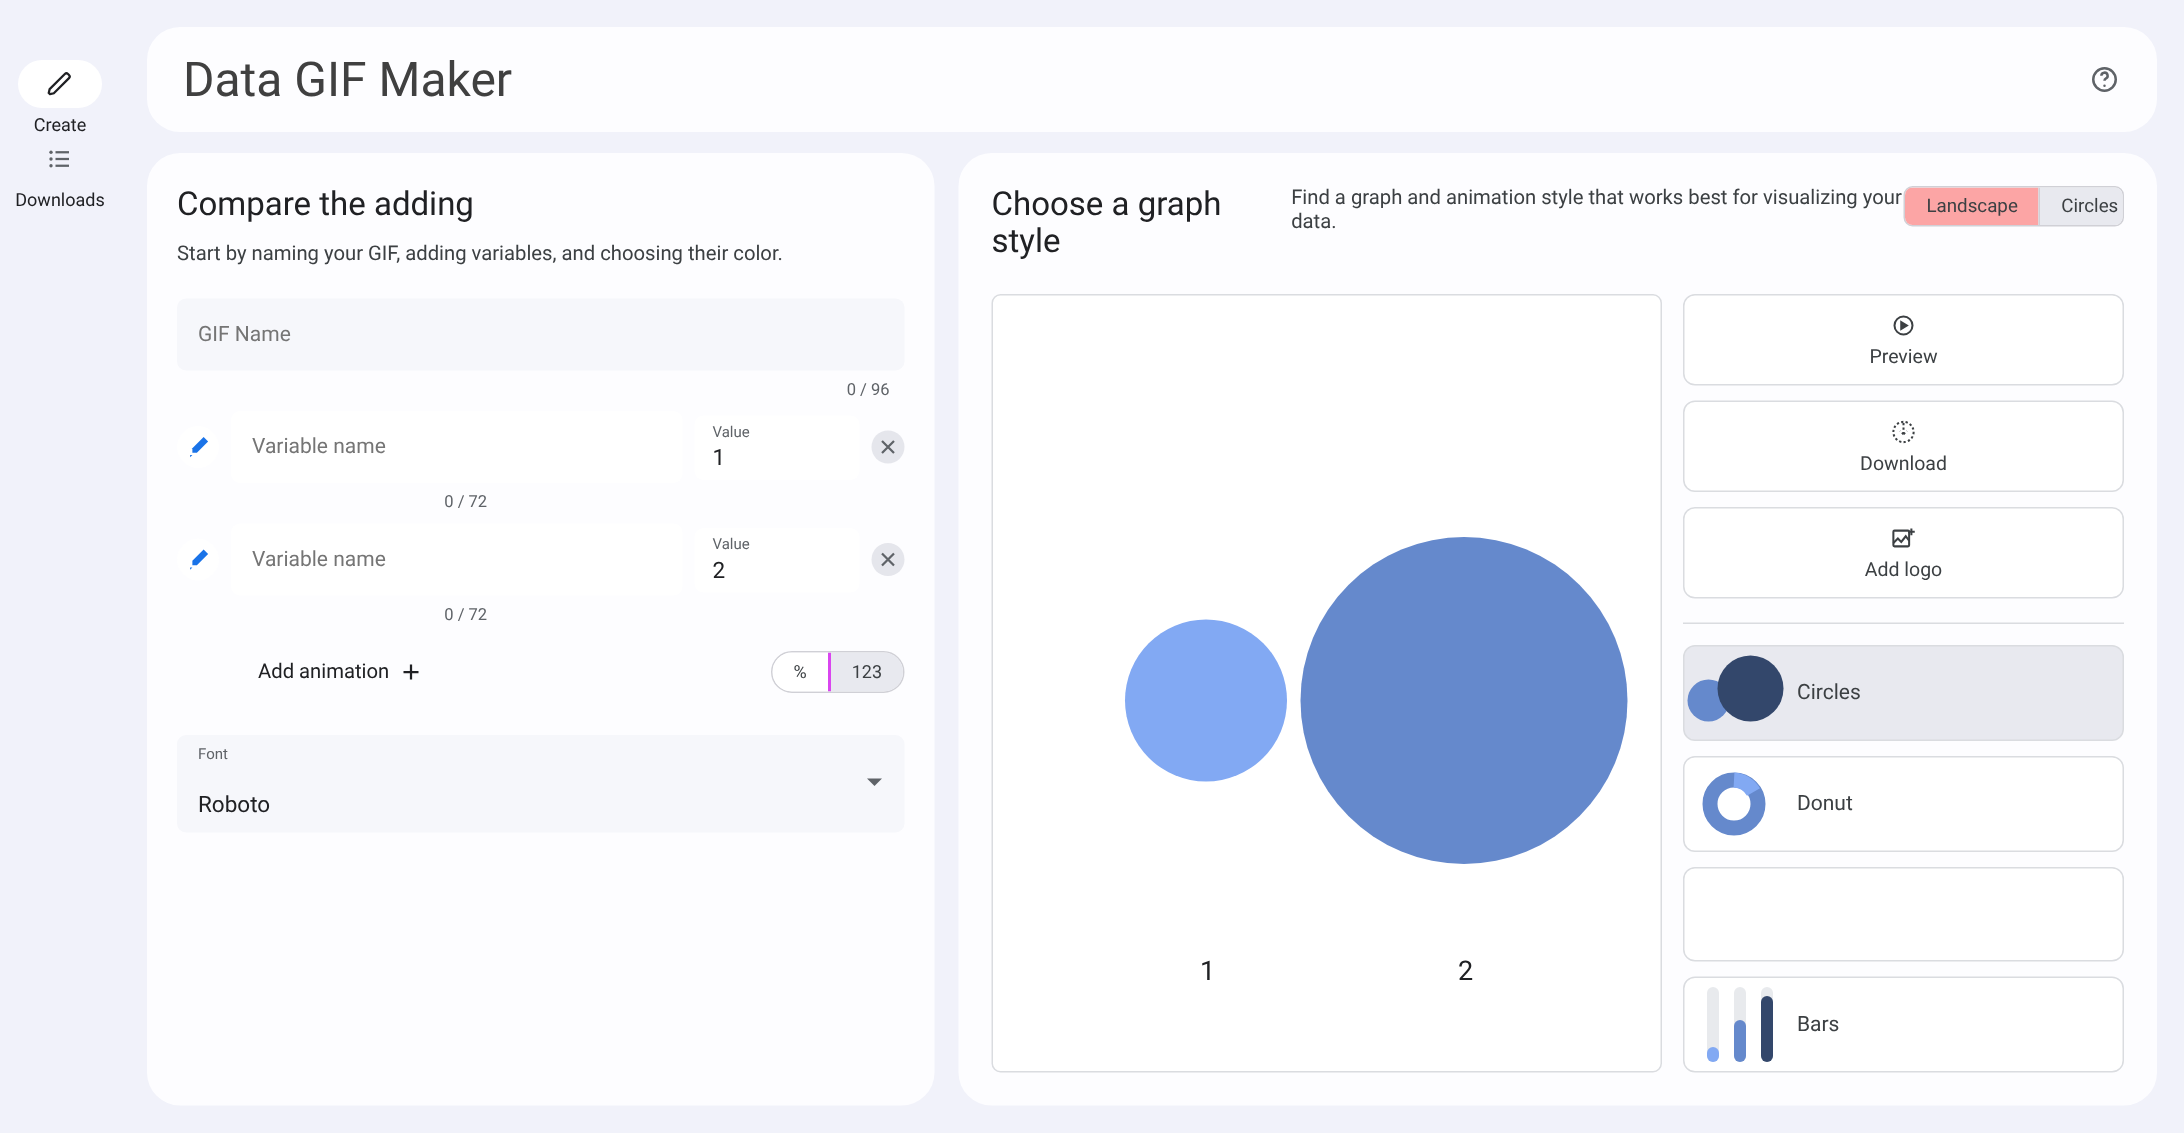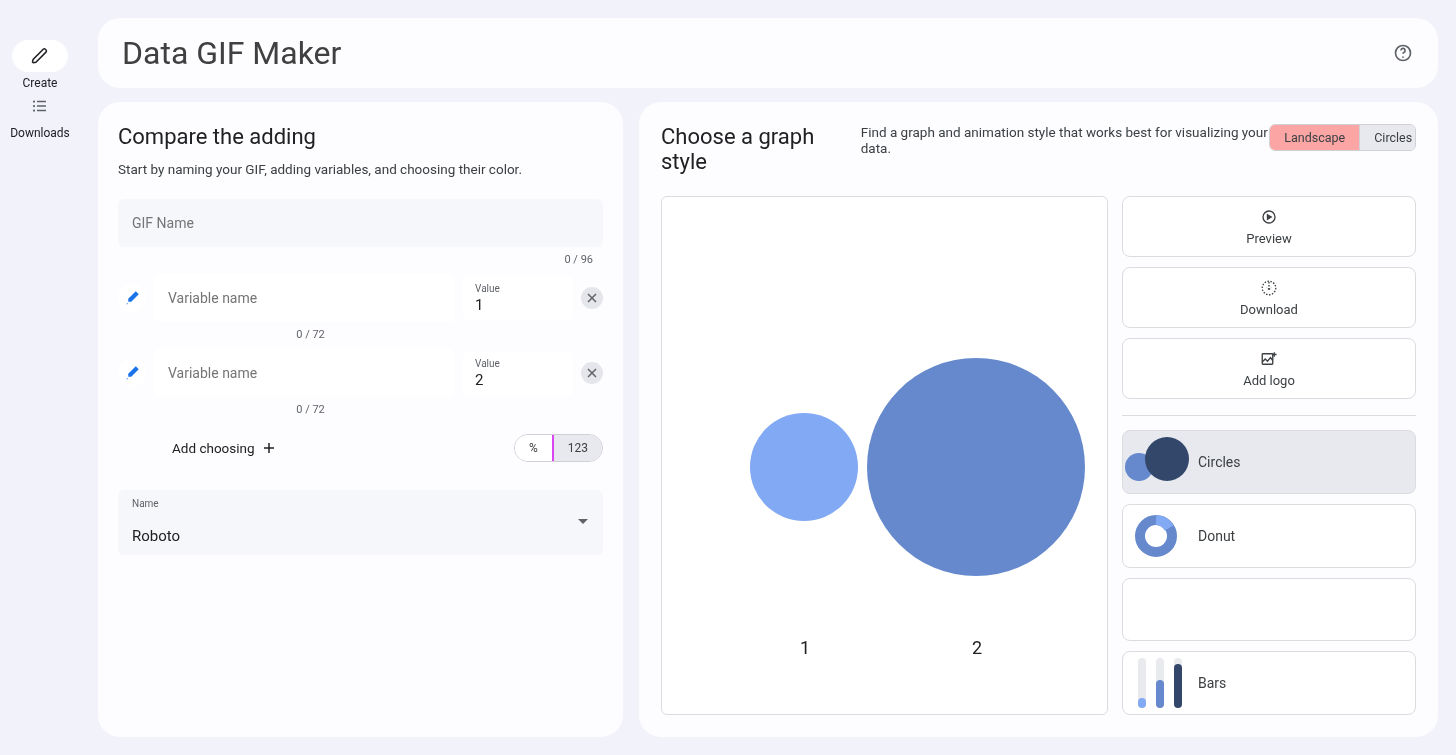--- a/index.html
+++ b/index.html
@@ -182,34 +182,34 @@
             <svg width="10" height="10" viewBox="0 0 10 10" stroke="#5f6368" stroke-width="1.5">
                 <path d="M1 1l8 8M9 1l-8 8"></path>
               </svg>
           </div>
         </div>
         <div class="var-counter">0 / 72</div>
       </div>
 
       <div class="add-row">
         <div class="add-variable">
-          <span>Add choosing</span>
+          <span>Add animation</span>
           <svg width="12" height="12" viewBox="0 0 12 12" stroke="#202124" stroke-width="1.5">
               <path d="M6 1v10M1 6h10"></path>
             </svg>
         </div>
         <div class="toggle-group">
           <div class="toggle-opt">%</div>
           <div class="toggle-opt active">123</div>
         </div>
       </div>
 
       <div class="font-select">
         <div class="font-text">
-          <span class="font-label">Name</span>
+          <span class="font-label">Font</span>
           <span class="font-value">Roboto</span>
         </div>
         <svg width="12" height="8" viewBox="0 0 12 8" fill="#5f6368">
             <path d="M1 1l5 5 5-5z"></path>
           </svg>
       </div>
     </div>
 
     <div class="right-col">
       <div class="right-header">

